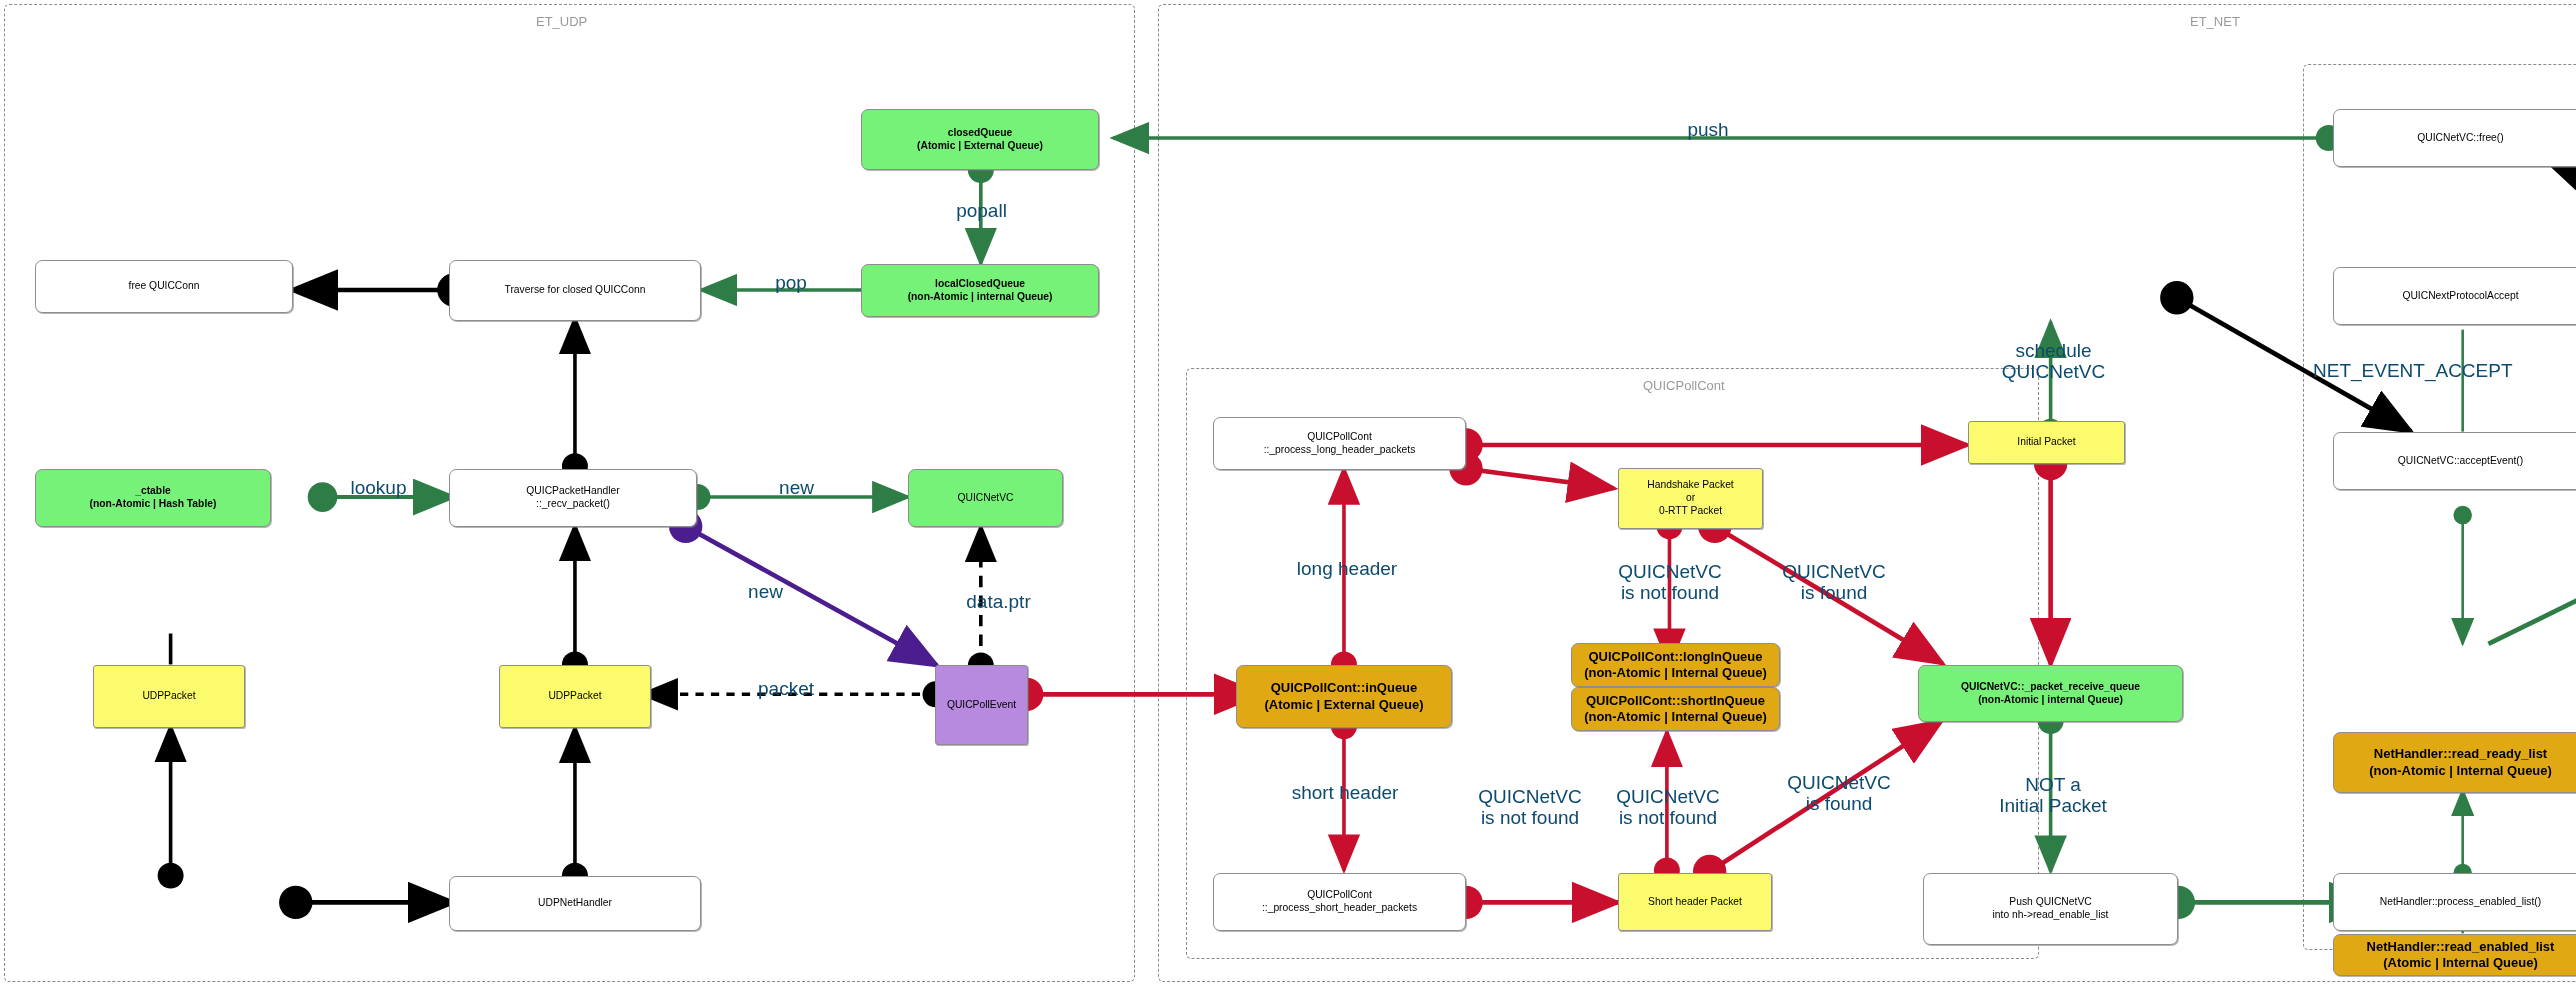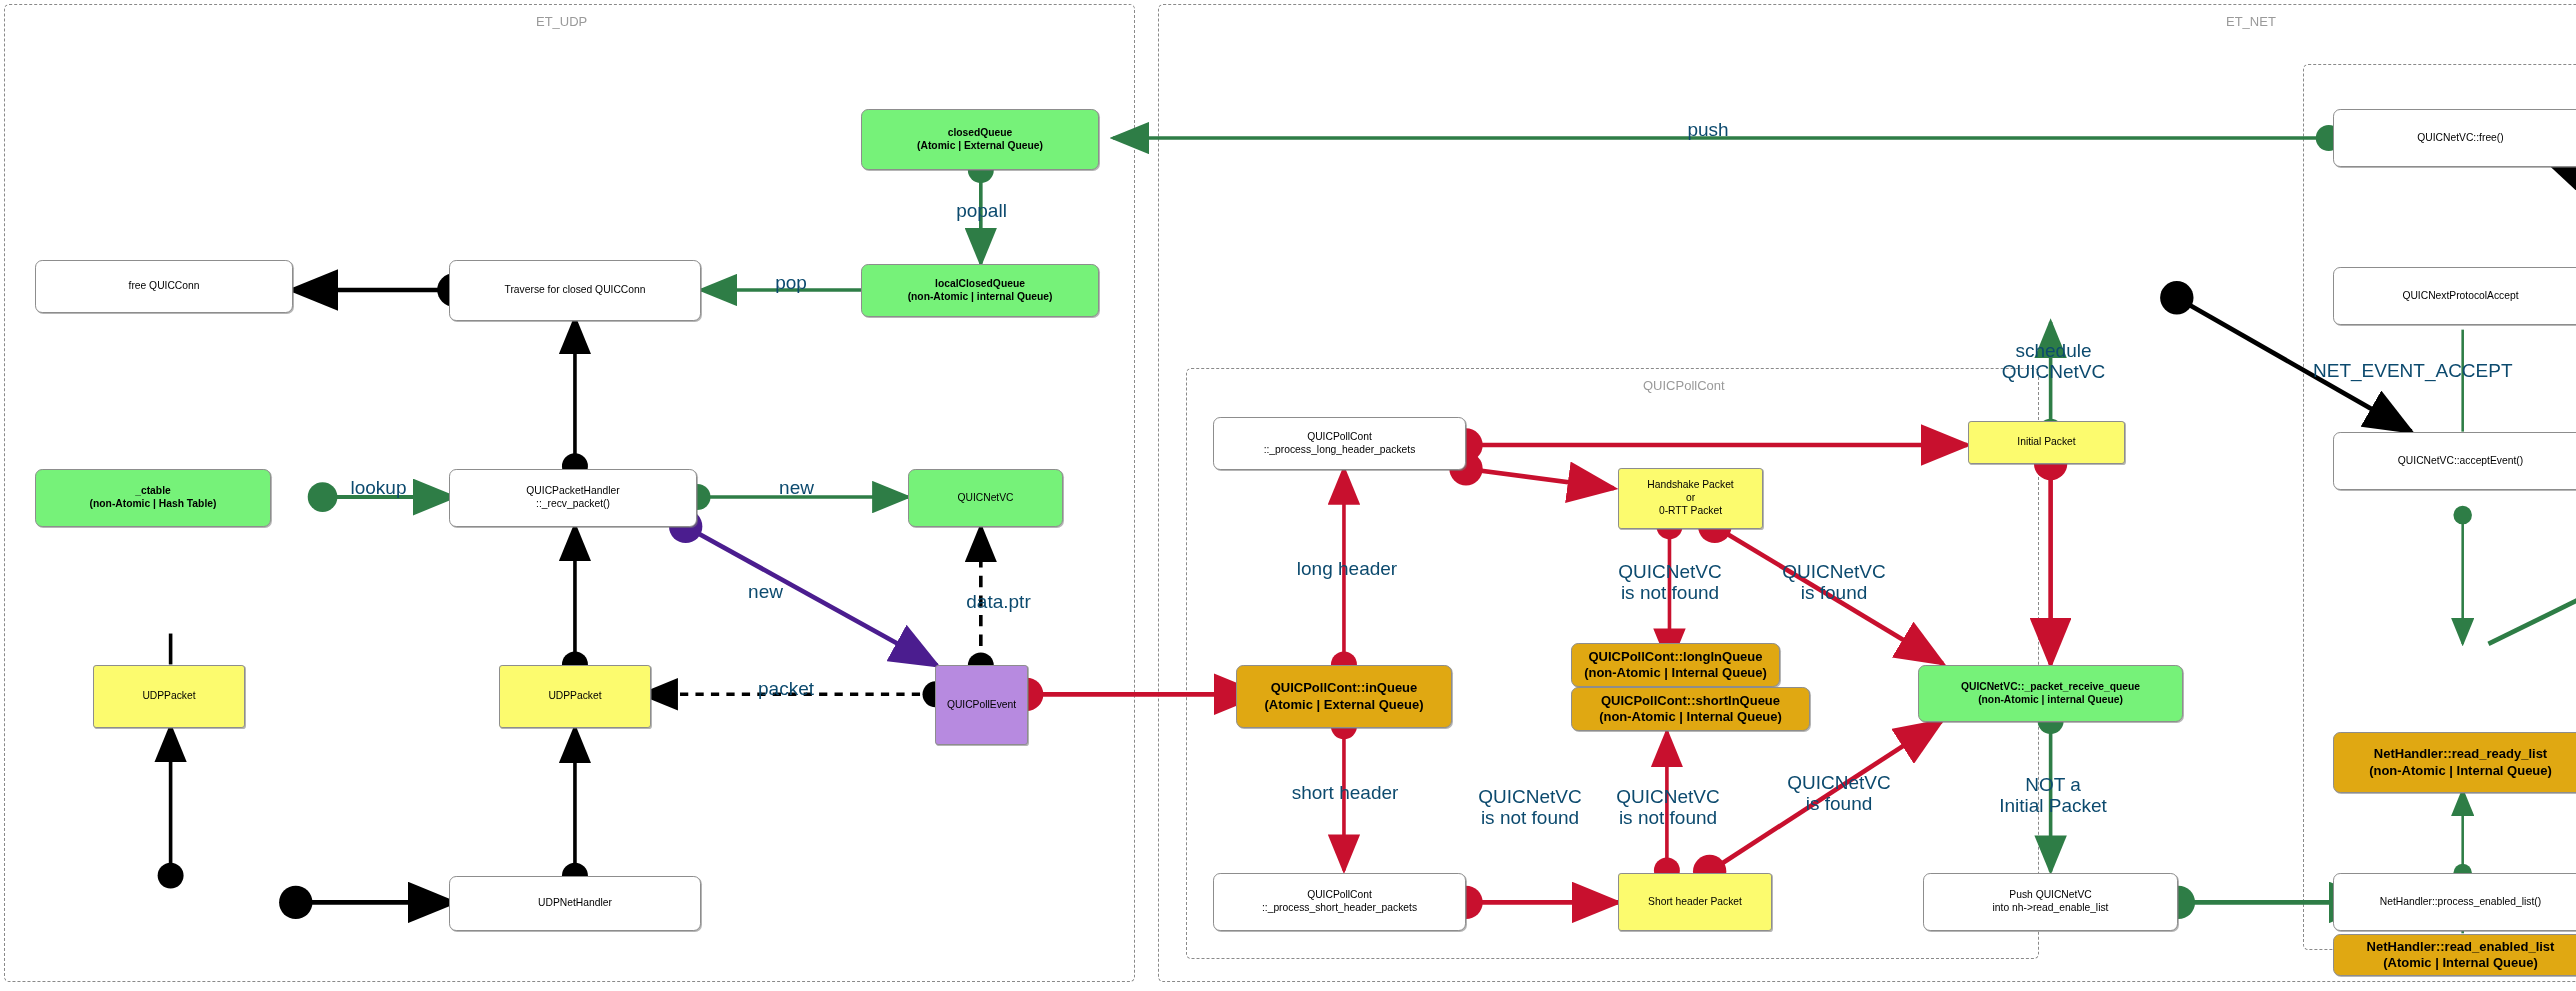--- a/index.html
+++ b/index.html
@@ -32,21 +32,21 @@
 </style>
 </head>
 <body>
 
 <div id="stage">
 
   <div class="group" style="left:4.1px;top:4.1px;width:1131px;height:978px;"></div>
   <div class="group-title" style="left:536px;top:14.4px;">ET_UDP</div>
 
   <div class="group" style="left:1158px;top:4.1px;width:2195px;height:978px;"></div>
-  <div class="group-title" style="left:2190px;top:14.4px;margin-left:36px;">ET_NET</div>
+  <div class="group-title" style="left:2190px;top:14.4px;">ET_NET</div>
 
   <div class="group" style="left:1186px;top:368px;width:853px;height:591px;"></div>
   <div class="group-title" style="left:1643px;top:378px;">QUICPollCont</div>
 
   <div class="group" style="left:2303px;top:64px;width:1025px;height:886px;"></div>
 
   <svg class="edges" viewBox="0 0 6517 1924">
     <defs>
       <marker id="ah-b" markerWidth="11" markerHeight="9" refX="10" refY="4.5" orient="auto">
         <path d="M0,0 L11,4.5 L0,9 z" fill="#000"></path>
@@ -238,21 +238,21 @@
   <div class="node n-orange" style="left:1236px;top:665px;width:216px;height:63px;">
     <span class="lbl">QUICPollCont::inQueue
 (Atomic | External Queue)</span>
   </div>
 
   <div class="node n-orange" style="left:1571px;top:643px;width:209px;height:44px;">
     <span class="lbl">QUICPollCont::longInQueue
 (non-Atomic | Internal Queue)</span>
   </div>
 
-  <div class="node n-orange" style="left:1571px;top:687px;width:239px;height:44px;">
+  <div class="node n-orange" style="left:1571px;top:687px;width:209px;height:44px;">
     <span class="lbl">QUICPollCont::shortInQueue
 (non-Atomic | Internal Queue)</span>
   </div>
 
   <div class="node n-white" style="left:1213px;top:873px;width:253px;height:58px;">
     <span class="lbl">QUICPollCont
 ::_process_short_header_packets</span>
   </div>
 
   <div class="node n-yellow sq" style="left:1618px;top:873px;width:154px;height:58px;">
@@ -262,21 +262,21 @@
 
   <div class="node n-yellow sq" style="left:1968px;top:421px;width:157px;height:43px;">
     <span class="lbl">Initial Packet</span>
   </div>
 
   <div class="node n-green" style="left:1918px;top:665px;width:265px;height:57px;">
     <span class="lbl">QUICNetVC::_packet_receive_queue
 (non-Atomic | internal Queue)</span>
   </div>
 
-  <div class="node n-white" style="left:1923px;top:873px;width:255px;height:58px;">
+  <div class="node n-white" style="left:1923px;top:873px;width:255px;height:72px;">
     <span class="lbl">Push QUICNetVC
 into nh-&gt;read_enable_list</span>
   </div>
 
   <div class="node n-white" style="left:2333px;top:109px;width:255px;height:58px;">
     <span class="lbl">QUICNetVC::free()</span>
   </div>
 
   <div class="node n-white" style="left:2333px;top:267px;width:255px;height:58px;">
     <span class="lbl">QUICNextProtocolAccept</span>

